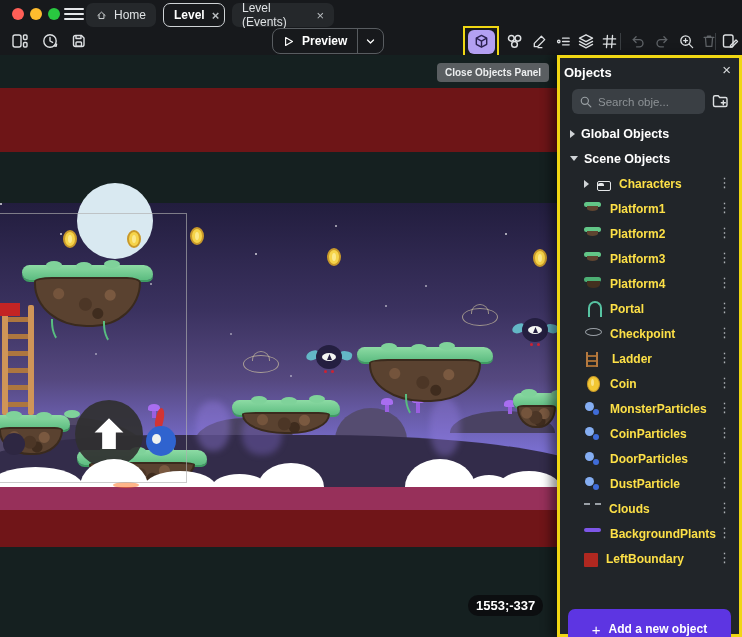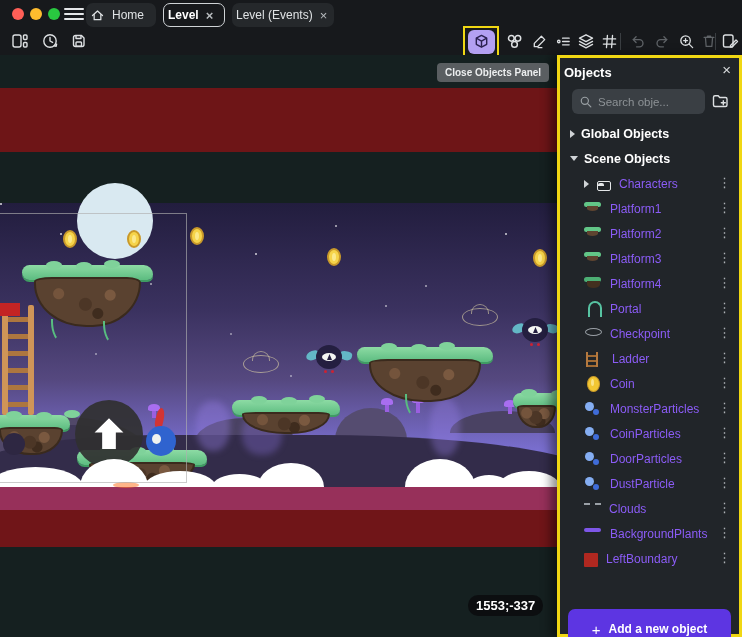--- a/index.html
+++ b/index.html
@@ -7,21 +7,21 @@
     font-family:"Liberation Sans", sans-serif; }
   .app { position:relative; width:742px; height:637px; background:#17191c; overflow:hidden; }
 
   
   .titlebar { position:absolute; left:0; top:0; width:742px; height:28px; background:#17191c; }
   .tl { position:absolute; top:8px; width:12px; height:12px; border-radius:50%; }
   .tl.red{ left:12px; background:#ff5f57;} .tl.yellow{ left:30px; background:#febc2e;} .tl.green{ left:48px; background:#29c840;}
   .hamburger { position:absolute; left:64px; top:8px; width:20px; height:13px; cursor:pointer; }
   .hamburger i { display:block; height:2px; background:#e4e6e8; border-radius:1px; margin-bottom:3px; }
   .tab { position:absolute; top:3px; height:24px; border-radius:7px; display:flex; align-items:center; gap:7px;
-    padding:0 4px; color:#dfe2e4; font-size:12px; background:#25282b; cursor:pointer; }
+    padding:0 10px; color:#dfe2e4; font-size:12px; background:#25282b; cursor:pointer; }
   .tab.active { background:#17191c; border:1px solid #cfd3d6; color:#fff; font-weight:bold; }
   .tab .close { color:#b9bdc0; font-size:13px; line-height:1; }
   .tab .close::before { content:"×"; }
   .tab-home { left:86px; width:70px; }
   .tab-level { left:163px; width:62px; }
   .tab-levelev { left:232px; width:102px; }
 
   
   .toolbar { position:absolute; left:0; top:28px; width:742px; height:27px; background:#17191c; }
   .tbtn { position:absolute; top:1px; width:24px; height:24px; display:flex; align-items:center; justify-content:center; cursor:pointer; }
@@ -129,21 +129,21 @@
     display:flex; align-items:center; }
   .search-box svg { margin:0 5px 0 7px; stroke:#9aa0a4; fill:none; stroke-width:1.5; stroke-linecap:round; }
   .search-box input { background:transparent; border:none; outline:none; color:#cfd3d6; font-size:11.5px; width:90px;
     font-family:"Liberation Sans", sans-serif; }
   .search-box input::placeholder { color:#8d9296; }
   .addfolder-btn { position:absolute; right:10px; top:3px; cursor:pointer; }
   .addfolder-btn svg { stroke:#dde0e2; fill:none; stroke-width:1.4; stroke-linecap:round; stroke-linejoin:round; }
 
   .tree { position:absolute; left:0; top:63px; right:0; }
   .trow { position:relative; height:25px; display:flex; align-items:center; cursor:pointer; }
-  .trow .label { color:#8b5cf6; font-size:12px; font-weight:400; }
+  .trow .label { color:#fde047; font-size:12px; font-weight:700; }
   .trow.group .label { color:#fff; font-size:12.5px; font-weight:bold; }
   .caret { width:0; height:0; margin:0 6px 0 10px; }
   .caret.right { border-top:4px solid transparent; border-bottom:4px solid transparent; border-left:5px solid #cfd3d6; }
   .caret.down { border-left:4px solid transparent; border-right:4px solid transparent; border-top:5px solid #cfd3d6; }
   .trow .kebab { position:absolute; right:8px; top:4px; color:#aeb2b6; font-size:13px; }
   .trow .kebab::before { content:"⋮"; }
   .obj-icon { width:18px; height:18px; margin:0 8px 0 24px; position:relative; flex:none; }
   .trow.has-caret .obj-icon { margin-left:2px; }
 
   .icon-folder { border:1.5px solid #e4e6e8; width:14px; height:10px; border-radius:2px; margin-top:4px; }
@@ -224,20 +224,33 @@
         </svg>
     </div>
     <div class="tbtn" style="left:67px">
       <svg width="18" height="18" viewBox="0 0 18 18">
           <path d="M3.5 5.5a2 2 0 0 1 2-2h6L14 6v6.5a2 2 0 0 1-2 2H5.5a2 2 0 0 1-2-2z"></path>
           <path d="M6 3.8v2.7h5V3.8"></path>
           <rect x="6" y="10" width="5.5" height="4.3" rx="0.8"></rect>
         </svg>
     </div>
 
+    <div class="preview-btn">
+      <div class="preview-main">
+        <svg width="13" height="13" viewBox="0 0 18 18" style="stroke:#fff;fill:none;stroke-width:1.6;stroke-linejoin:round">
+            <path d="M5 3.5l9.5 5.5L5 14.5z"></path>
+          </svg>
+        <span>Preview</span>
+      </div>
+      <div class="preview-caret">
+        <svg width="11" height="11" viewBox="0 0 18 18" style="stroke:#fff;fill:none;stroke-width:2;stroke-linecap:round;stroke-linejoin:round">
+            <path d="M4 6.5l5 5 5-5"></path>
+          </svg>
+      </div>
+    </div>
 
 
     <div class="cube-wrap">
       <div class="cube-btn">
         <svg width="17" height="17" viewBox="0 0 18 18">
             <path d="M9 2.5l5.5 3v6.5l-5.5 3-5.5-3V5.5z"></path>
             <path d="M3.5 5.5L9 8.5l5.5-3M9 8.5V14.5"></path>
           </svg>
       </div>
     </div>

